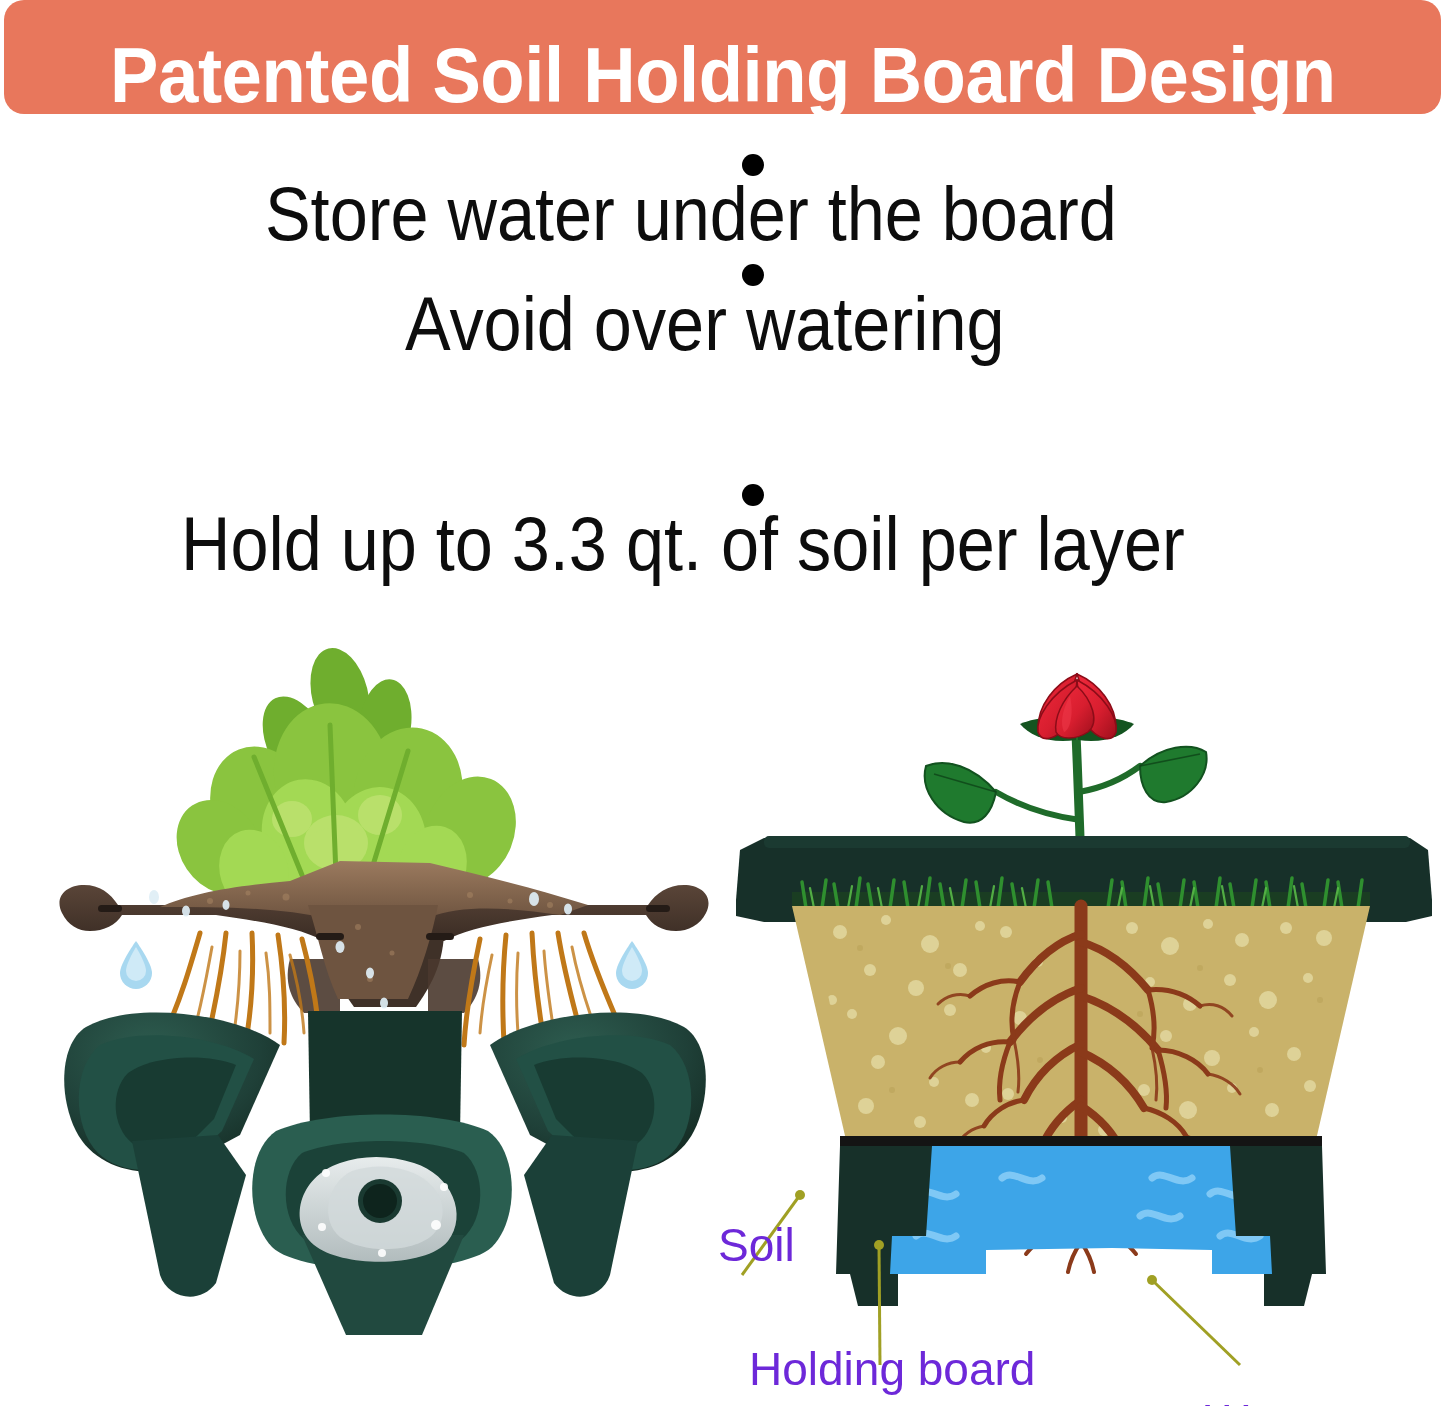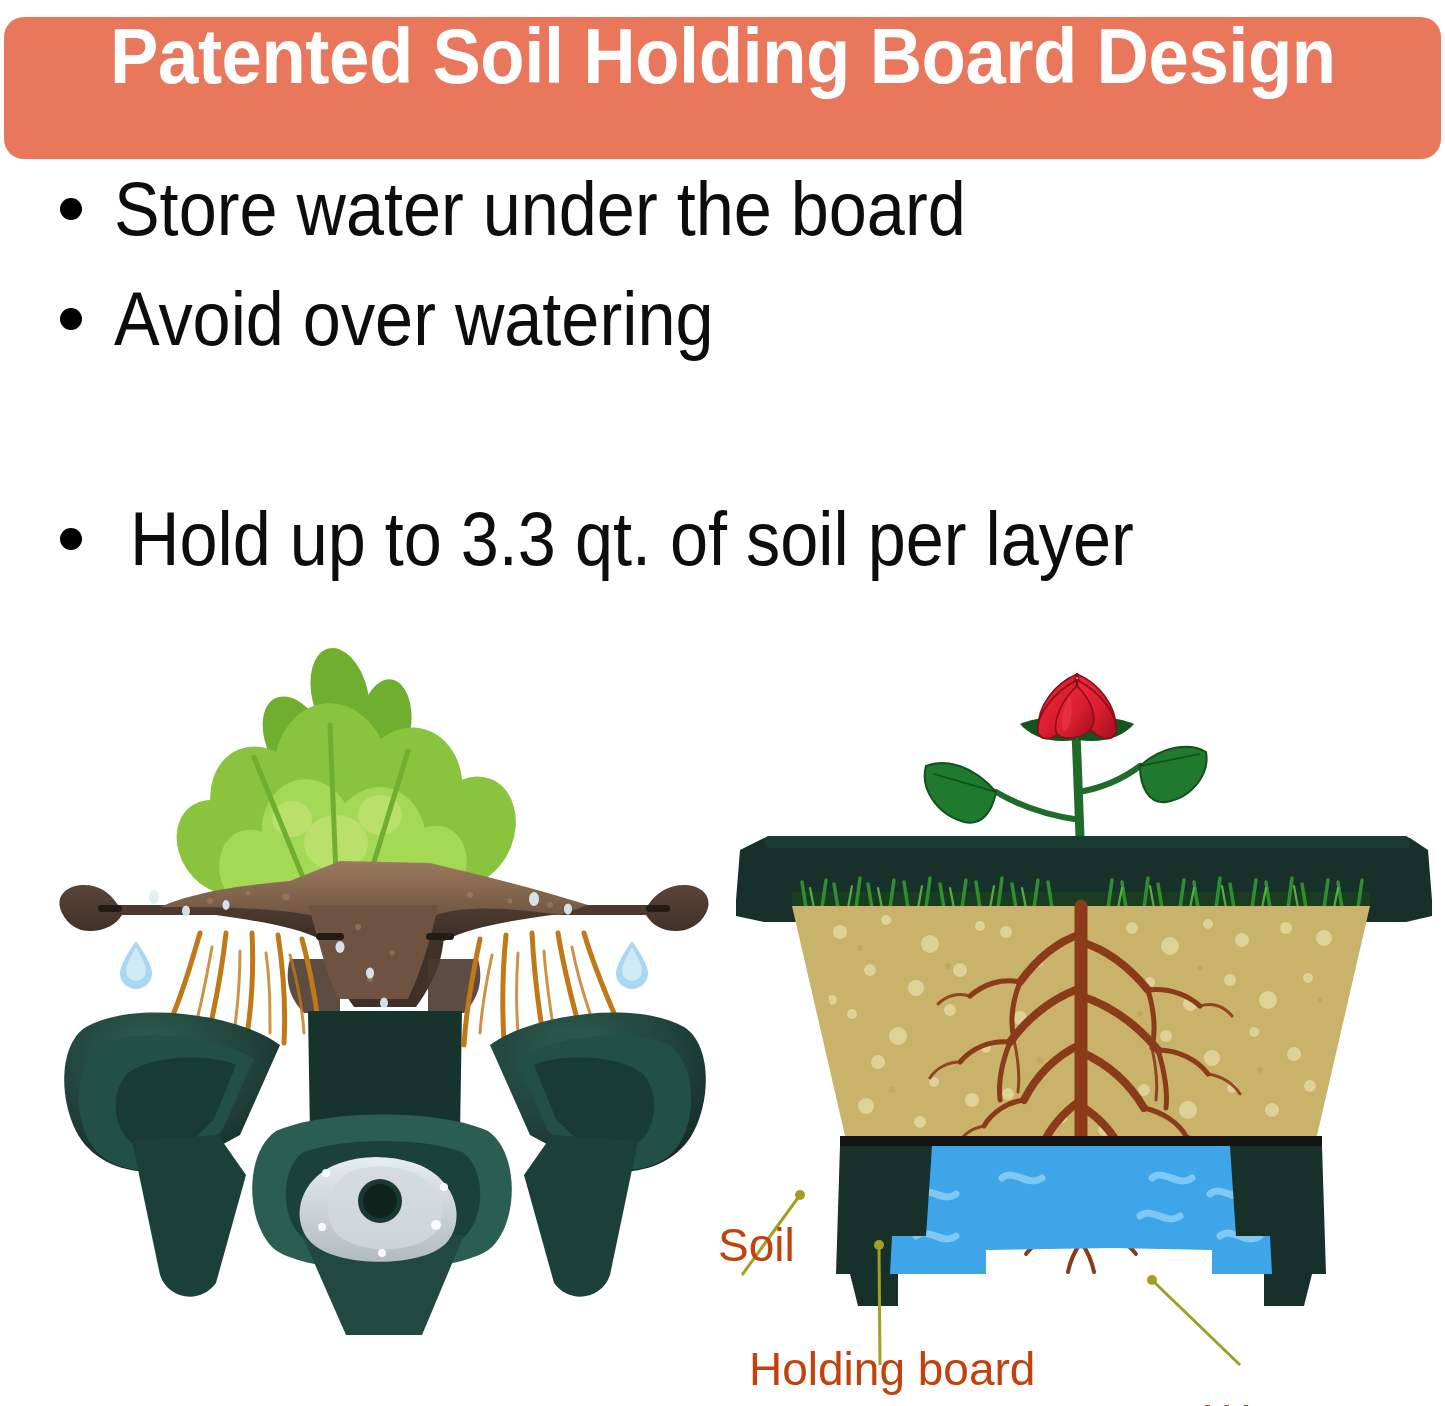--- a/index.html
+++ b/index.html
@@ -14,27 +14,27 @@
     position: relative;
     width: 1445px;
     height: 1406px;
     background: #ffffff;
   }
 
   
   #banner {
     position: absolute;
     left: 4px;
-    top: 17px;
+    top: 0px;
     width: 1437px;
-    height: 142px;
+    height: 114px;
     background: #e8775c;
     border-radius: 20px;
     display: flex;
-    align-items: flex-start;
+    align-items: flex-end;
     justify-content: center;
     overflow: hidden;
   }
   #banner-title {
     color: #ffffff;
     font-family: "Liberation Sans Narrow", "Liberation Sans", sans-serif;
     font-size: 78px;
     font-weight: bold;
     line-height: 1;
     letter-spacing: -0.5px;
@@ -51,25 +51,26 @@
     width: 1445px;
     height: 440px;
   }
   .bullet-row {
     position: absolute;
     left: 0;
     width: 1445px;
     height: 110px;
     display: flex;
     align-items: center;
+    flex-direction: column;
   }
   .bullet-row.r0 { top: 24px; }
   .bullet-row.r1 { top: 134px; text-align: right; }
   .bullet-row.r2 { top: 244px; }
-  .bullet-row.r3 { top: 354px; gap: 16px; }
+  .bullet-row.r3 { top: 354px; }
 
   .bullet-dot {
     width: 22px;
     height: 22px;
     border-radius: 50%;
     background: #000000;
     margin-left: 60px;
     flex: 0 0 auto;
   }
   .bullet-text {
@@ -93,21 +94,21 @@
   }
   .fig { position: absolute; }
   #fig-left  { left: 40px;  top: 0px;  width: 690px; height: 760px; }
   #fig-right { left: 720px; top: 95px; width: 725px; height: 736px; }
 
   svg { display: block; overflow: visible; }
 
   
   .callout-label {
     position: absolute;
-    color: #c2410c;
+    color: #6d28d9;
     font-family: "Liberation Sans", sans-serif;
     font-size: 46px;
     line-height: 1;
     white-space: nowrap;
   }
   #label-soil           { left: 718px; top: 1222px; }
   #label-holding-board  { left: 718px; top: 1346px; margin-left: 31px; }
   #label-water          { left: 1205px; top: 1398px; }
 </style>
 </head>

